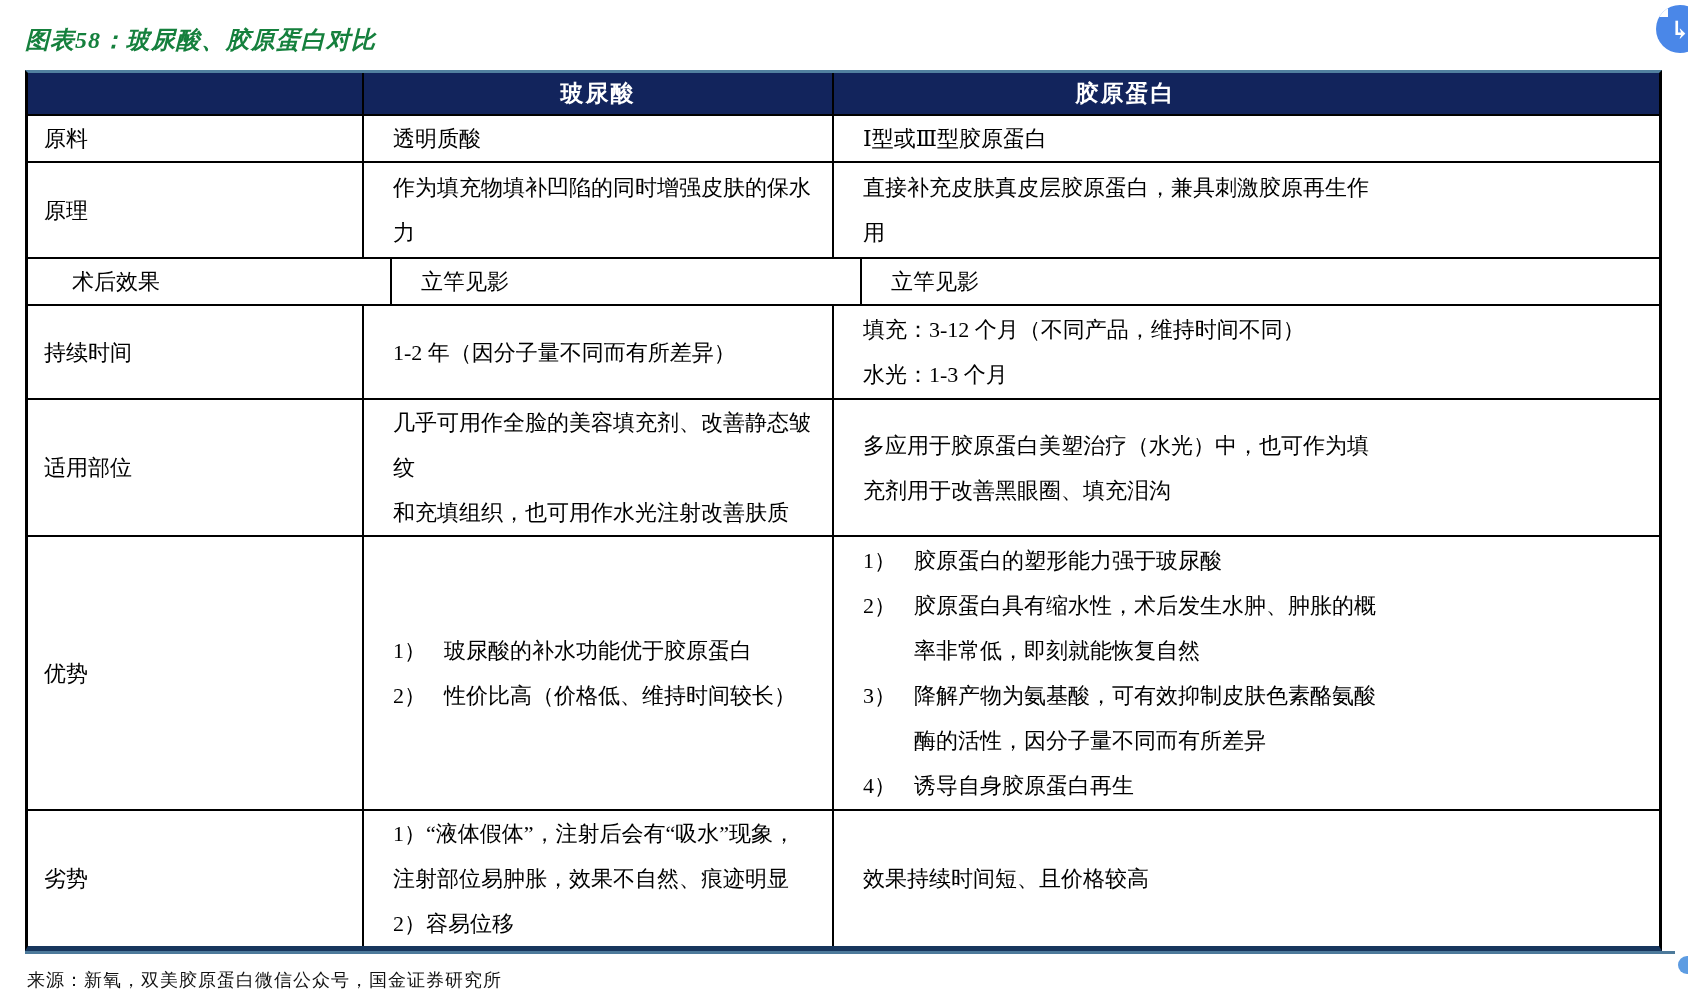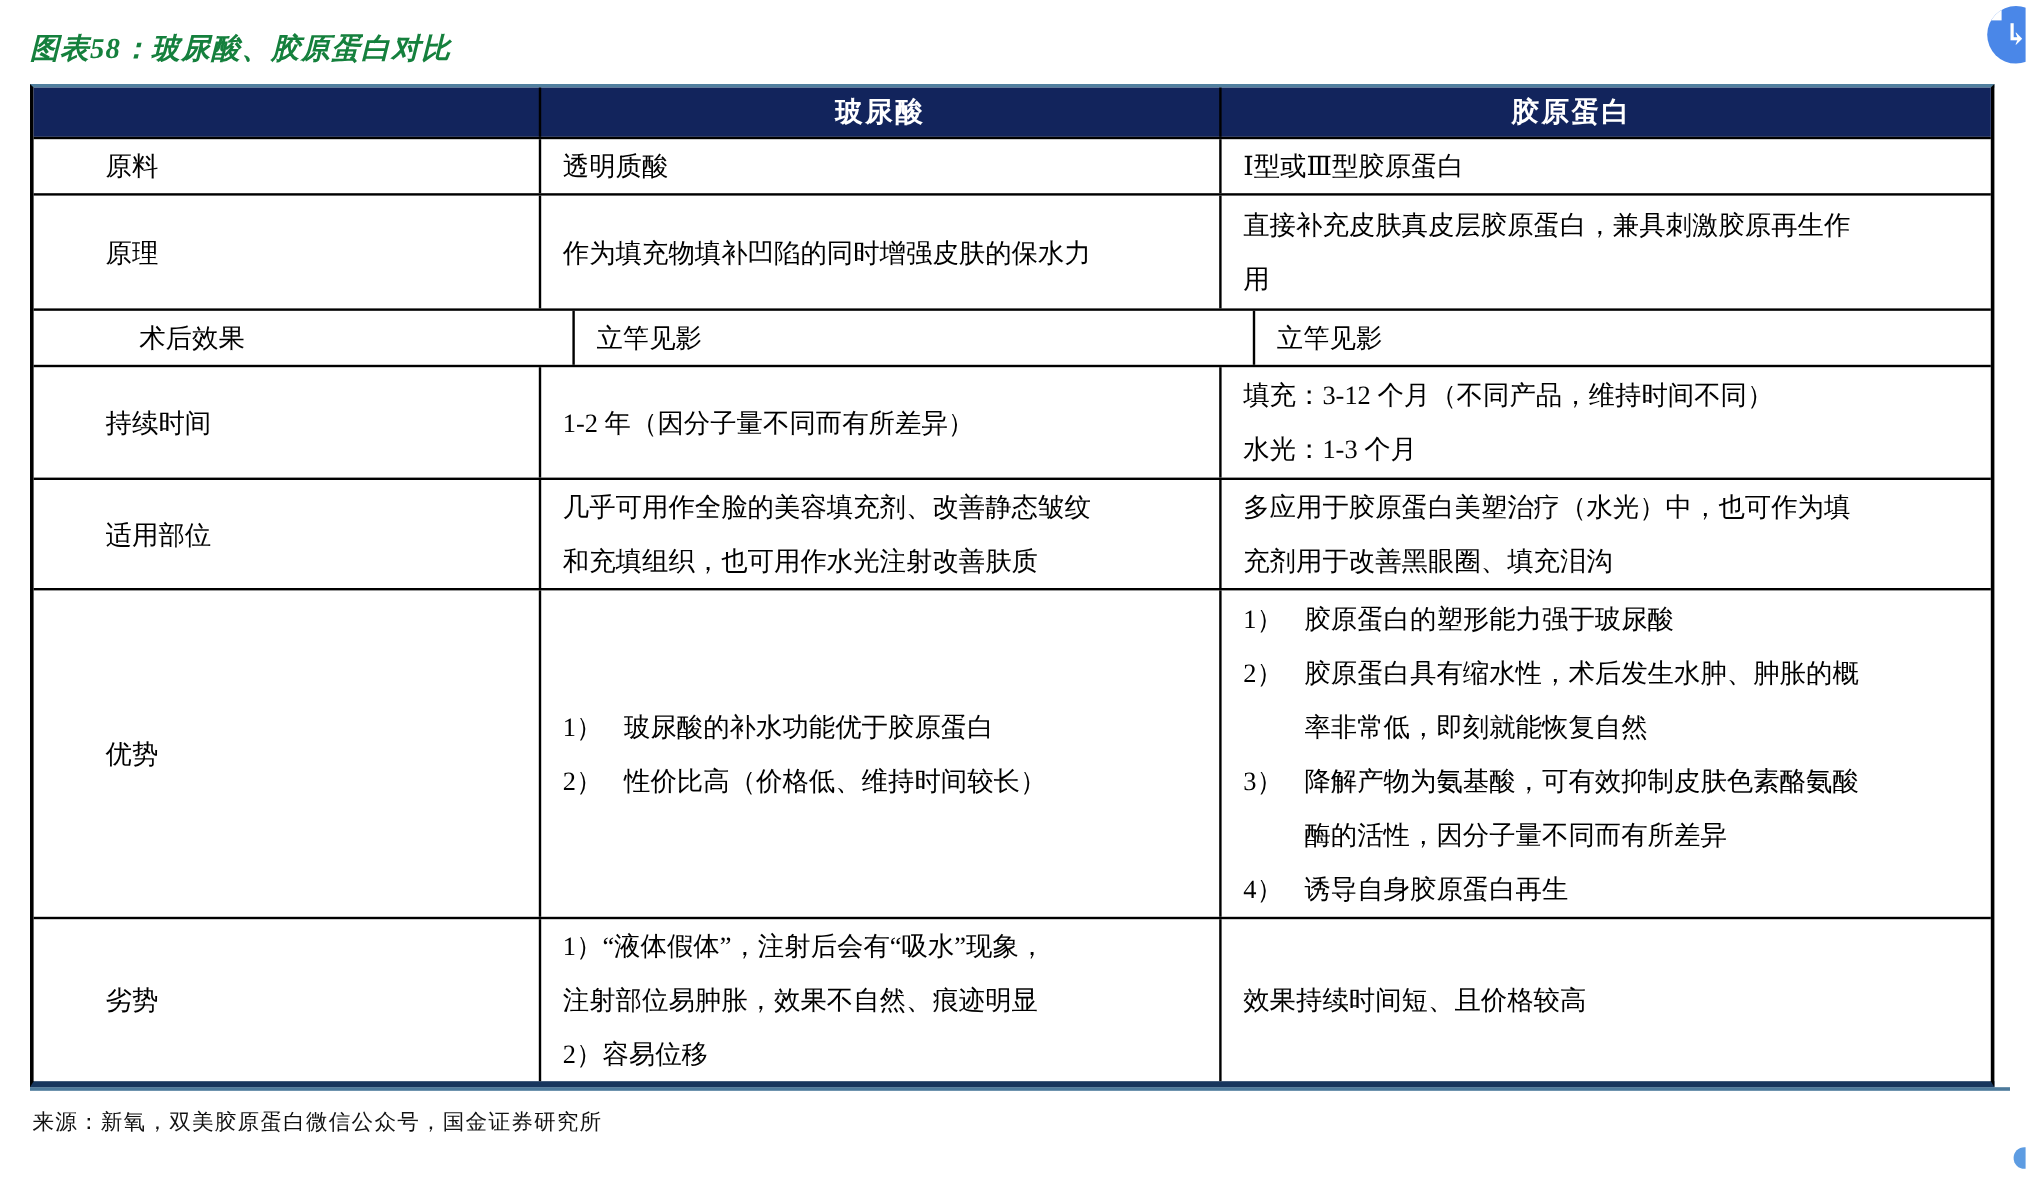--- a/index.html
+++ b/index.html
@@ -23,33 +23,33 @@
     position:relative;
   }
   .under-line{
     width:1650px;height:3px;margin-left:25px;background:#4D7A9B;
   }
   .hrow{display:flex;background:#12245C;color:#fff;}
   .hcell{
     box-sizing:border-box;height:41px;display:flex;align-items:center;justify-content:center;
     font-size:23px;font-weight:bold;letter-spacing:2px;
   }
-  .c1{width:379px;margin-left:44px;}
-  .c2{width:567px;}
+  .c1{width:336px;}
+  .c2{width:470px;}
   .c3{width:583px;}
   .hcell.c1,.hcell.c2{border-right:2px solid #000;}
   .row{display:flex;border-top:2px solid #000;}
   .cell{
     box-sizing:border-box;display:flex;align-items:center;
     font-size:22px;line-height:45px;
   }
   .cell.c1,.cell.c2{border-right:2px solid #000;}
   .label-cell{padding-left:16px;}
   .cell-inner{width:100%;padding:0 12px 0 18px;box-sizing:border-box;}
-  .item{display:flex;align-items:flex-start;}
+  .item{display:flex;align-items:flex-start;margin-left:11px;}
   .num{flex:0 0 auto;margin-right:18px;}
   .itemtext{flex:1 1 auto;}
   
   .jump-icon{
     position:absolute;top:5px;right:-16px;width:48px;height:48px;border-radius:50%;
     background:#4A87E8;color:#fff;display:flex;align-items:center;justify-content:center;
     font-size:24px;font-weight:bold;overflow:hidden;
   }
   .jump-icon::before{
     content:"";position:absolute;left:-6px;top:-6px;width:18px;height:18px;background:#fff;

